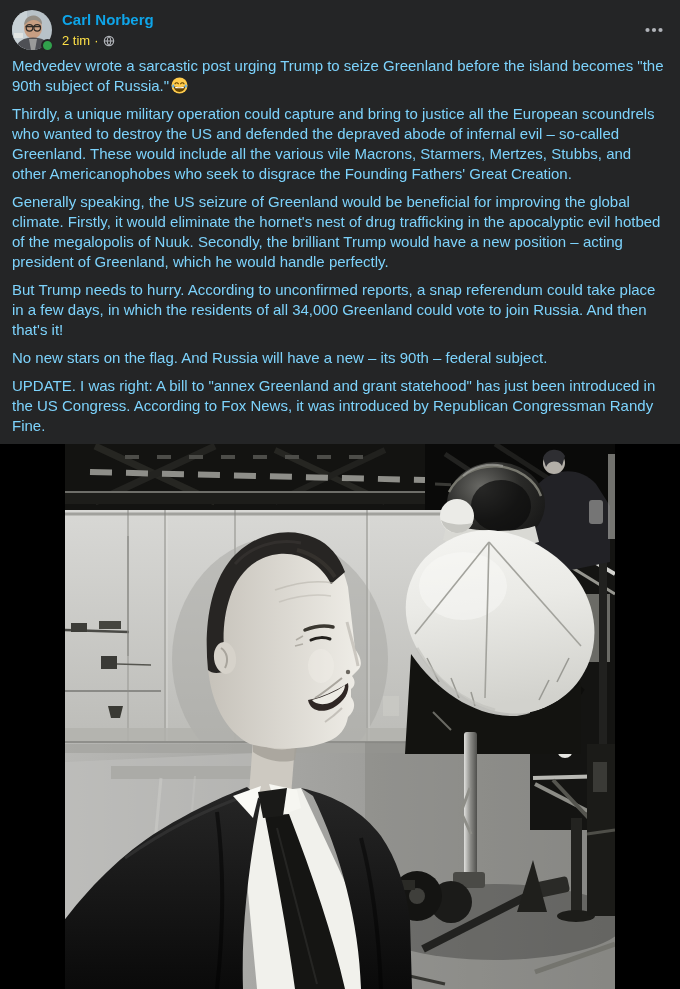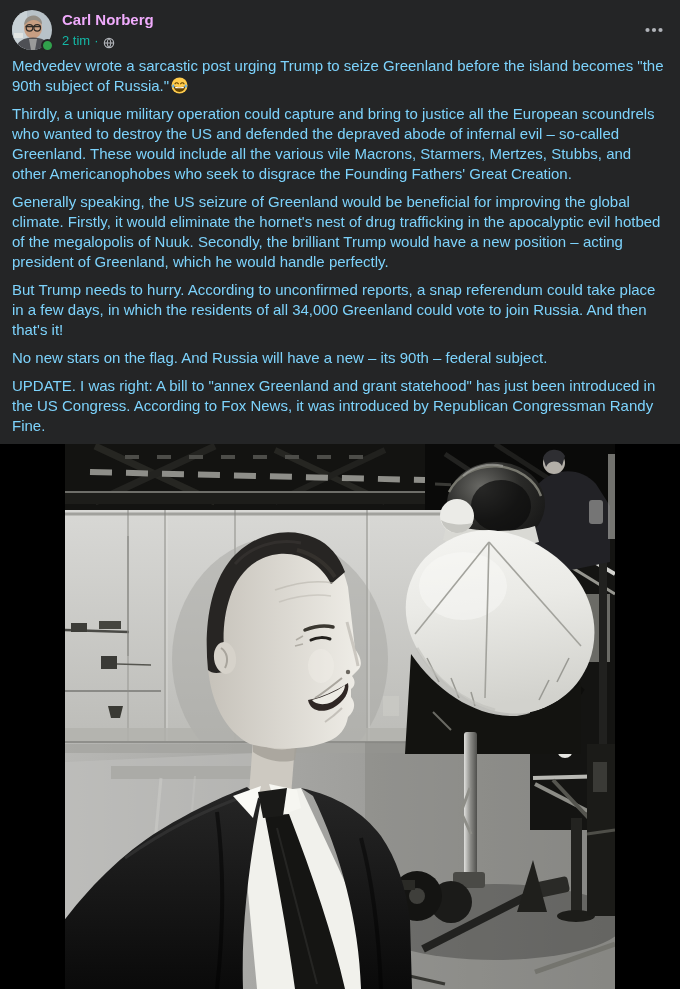--- a/index.html
+++ b/index.html
@@ -20,26 +20,26 @@
   .avatar-wrap svg { display: block; border-radius: 50%; }
   .online-dot {
     position: absolute; right: -2px; bottom: -2px;
     width: 13px; height: 13px; box-sizing: border-box;
     border-radius: 50%;
     background: #31a24c;
     border: 2px solid #242526;
   }
   .header-text { margin-left: 10px; flex: 1; min-width: 0; }
   .author {
-    color: #f0abfc; font-size: 15px; font-weight: 700; line-height: 19px;
+    color: #0ea5e9; font-size: 15px; font-weight: 700; line-height: 19px;
     cursor: pointer;
   }
   .meta {
-    display: flex; align-items: flex-end; gap: 4px;
-    color: #14b8a6; font-size: 13px; line-height: 17px; margin-top: 3px;
+    display: flex; align-items: center; gap: 4px;
+    color: #fde047; font-size: 13px; line-height: 17px; margin-top: 3px;
   }
   .meta .ts { cursor: pointer; }
   .globe { display: inline-block; width: 12px; height: 12px; }
   .menu-btn {
     flex: none; padding: 6px 2px 6px 10px; margin-top: 4px;
     cursor: pointer; color: #b0b3b8;
   }
 
   
   .post-body { padding: 6px 12px 8px 12px; }

